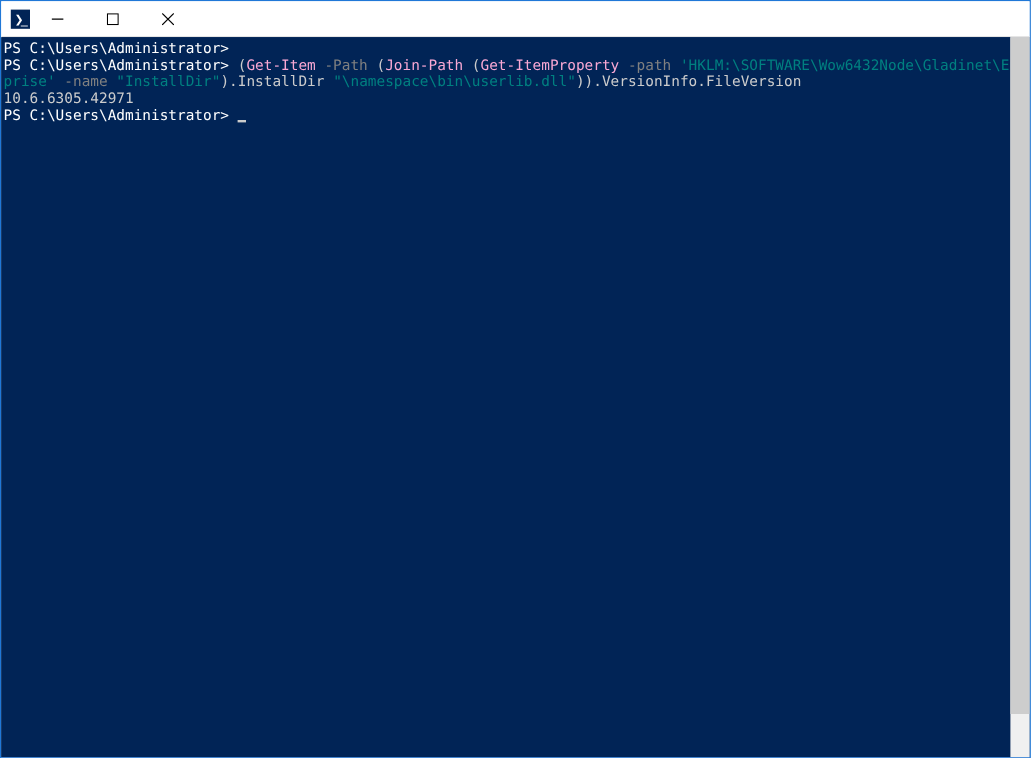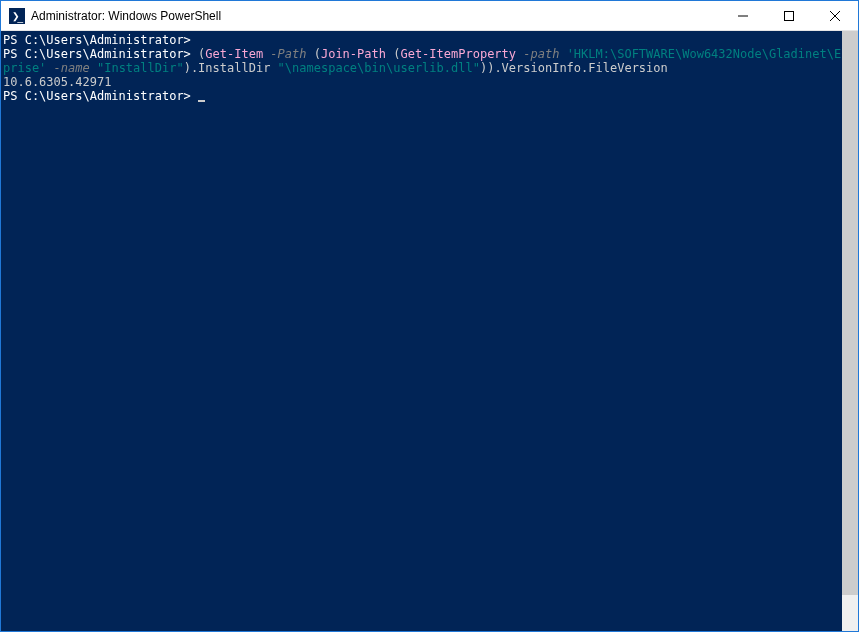--- a/index.html
+++ b/index.html
@@ -96,39 +96,38 @@
     .scrollbar-thumb {
       position: absolute;
       top: 0;
       left: 0;
       right: 0;
       height: 94%;
       background: #cdcdcd;
     }
     .ps-prompt { color: #ffffff; }
     .ps-cmdlet { color: #f9a8d4; }
-    .ps-param { color: #808080; font-style: italic; }
+    .ps-param { color: #808080; }
     .ps-string { color: #008080; }
     .ps-member { color: #cccccc; }
     .ps-output { color: #cccccc; }
     .cursor {
       display: inline-block;
       width: 7px;
       height: 2px;
       background: #cccccc;
       vertical-align: bottom;
       margin-bottom: 1px;
     }
   </style>
 </head>
 <body>
 
 <div class="titlebar">
   <div class="titlebar-icon"></div>
-  <div class="titlebar-title">Administrator: Windows PowerShell</div>
   <div class="window-controls">
     <div class="win-btn">
       <svg viewBox="0 0 10 10">
           <line x1="0" y1="5" x2="10" y2="5" stroke="black" stroke-width="1"></line>
         </svg>
     </div>
     <div class="win-btn">
       <svg viewBox="0 0 10 10">
           <rect x="0.5" y="0.5" width="9" height="9" fill="none" stroke="black" stroke-width="1"></rect>
         </svg>

